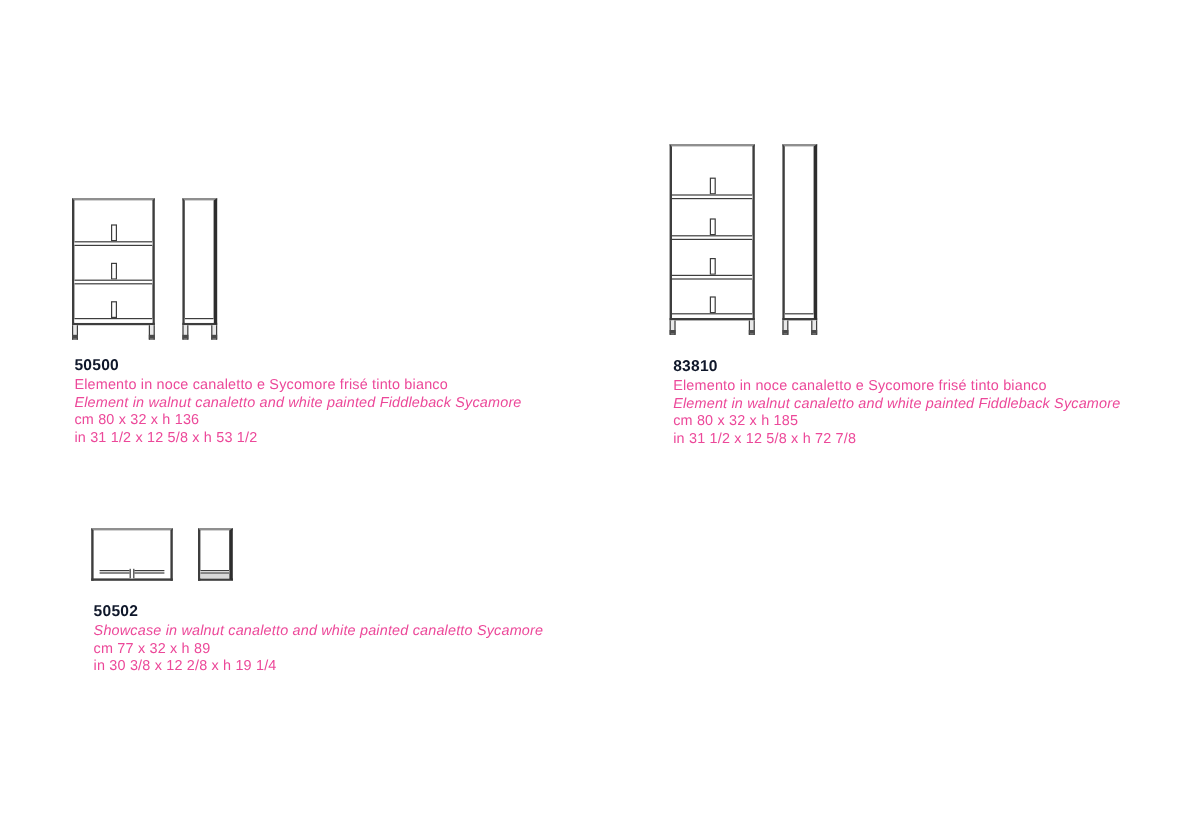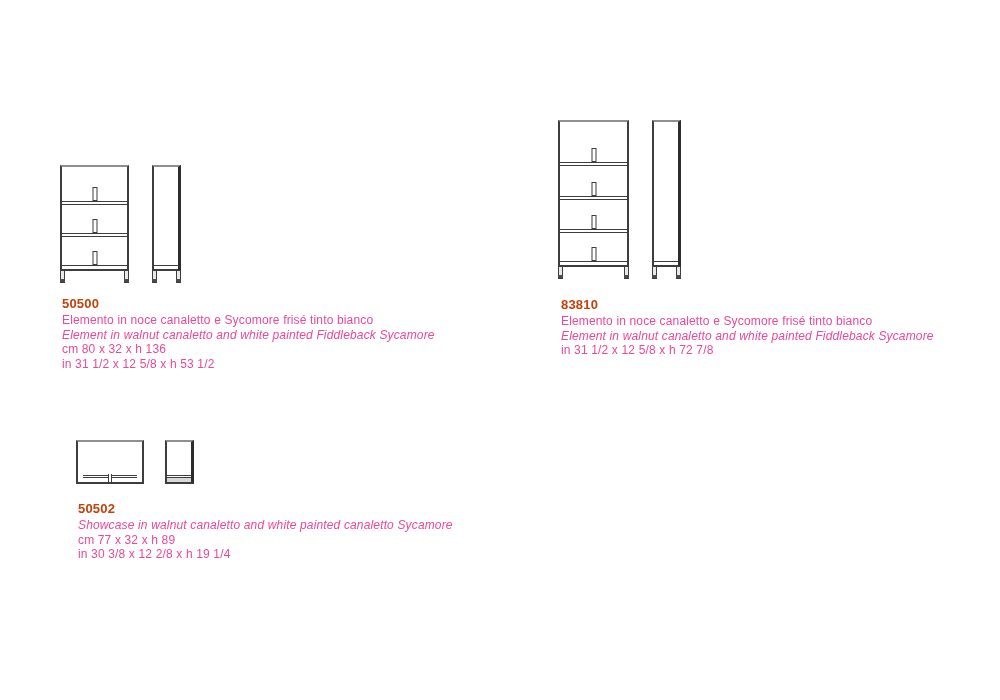--- a/index.html
+++ b/index.html
@@ -88,21 +88,21 @@
     border-left: 1px solid #3d3d3d;
     border-right: 1px solid #3d3d3d;
     background: #ffffff;
   }
 
   
   .info { position: absolute; white-space: nowrap; }
   .code {
     font-size: 13px;
     font-weight: bold;
-    color: #c2410c;
+    color: #0f172a;
     margin-bottom: 2px;
     letter-spacing: 0.2px;
   }
   .spec-line {
     font-size: 12px;
     line-height: 14.6px;
     color: #ec4899;
     letter-spacing: 0.15px;
   }
   .spec-line.italic { font-style: italic; }
@@ -158,20 +158,21 @@
     <div class="box side" style="left:94px; top:0; width:29px; height:147px;">
       <div class="bottom-rail"></div>
     </div>
     <div class="leg" style="left:94px;  top:147px;"></div>
     <div class="leg" style="left:118px; top:147px;"></div>
 
     <div class="info" style="left:3px; top:177px;">
       <div class="code">83810</div>
       <div class="spec-line">Elemento in noce canaletto e Sycomore frisé tinto bianco</div>
       <div class="spec-line italic">Element in walnut canaletto and white painted Fiddleback Sycamore</div>
+      <div class="spec-line">cm 80 x 32 x h 185</div>
       <div class="spec-line">in 31 1/2 x 12 5/8 x h 72 7/8</div>
     </div>
   </section>
 
   <section class="product" style="left:76px; top:440px; width:440px; height:140px;">
 
     <div class="box" style="left:0; top:0; width:68px; height:44px;">
       <div class="rail-thin" style="left:5px; right:5px; top:33px;"></div>
       <div class="center-post" style="height:8px;"></div>
     </div>

